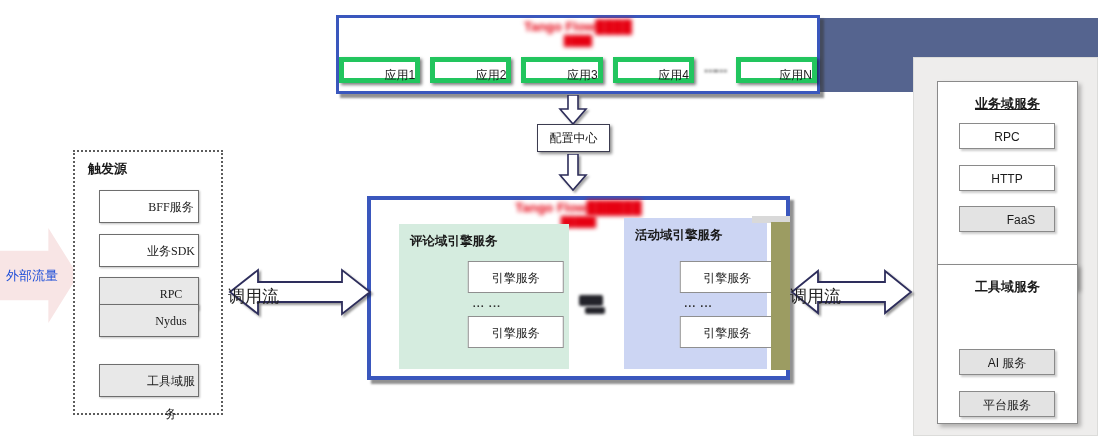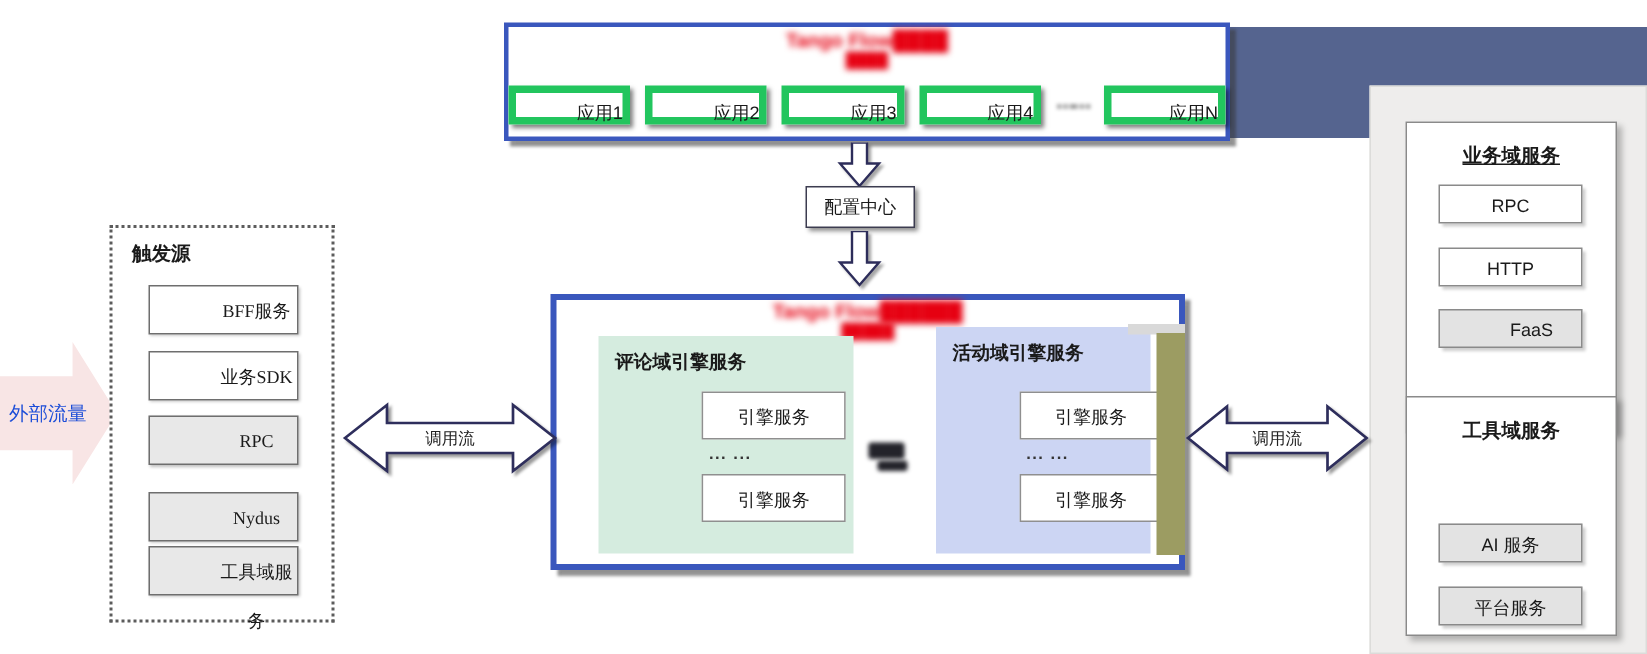--- a/index.html
+++ b/index.html
@@ -41,21 +41,21 @@
   
   .trigger-box{left:73px;top:150px;width:150px;height:265px;border:2px dotted #5c5c5c;background:#fff;z-index:3;box-sizing:border-box;font-family:Liberation Serif, serif;}
   .trigger-title{font-size:13px;font-weight:bold;position:absolute;left:13px;top:8px;}
   .trigger-item{position:absolute;left:24px;width:100px;height:33px;line-height:33px;text-align:center;font-size:12px;border:1px solid #6e6e6e;background:#fff;box-shadow:1px 1px 2px rgba(0,0,0,.25);box-sizing:border-box;padding-left:44px;}
   .trigger-item.shaded{background:#e8e8e8;}
   
   .ext-arrow{left:0;top:228px;width:78px;height:95px;background:#f8e5e5;clip-path:polygon(0 24%,62% 24%,62% 0,100% 50%,62% 100%,62% 76%,0 76%);z-index:2;}
   .ext-label{position:absolute;left:6px;top:39px;font-size:13px;color:#1d4ed8;white-space:nowrap;}
   
   .dbl-arrow{z-index:4;filter:drop-shadow(2px 2px 1px rgba(0,0,0,.4));}
-  .dbl-label{position:absolute;width:100%;text-align:center;top:19px;font-size:11px;color:#222;}
+  .dbl-label{position:absolute;width:100%;top:19px;font-size:17px;color:#222;}
 </style>
 </head>
 <body>
 
 <div id="canvas">
 
   <div class="abs slate-rect"></div>
 
   <div class="abs right-panel">
     <div class="panel-group" style="top:23px;height:208px;text-decoration:underline;">
@@ -117,21 +117,21 @@
 
     <div class="abs redacted-blob" style="left:208px;top:95px;width:24px;height:11px;"></div>
     <div class="abs redacted-blob" style="left:214px;top:107px;width:20px;height:7px;"></div>
   </div>
 
   <div class="abs trigger-box">
     <div class="trigger-title">触发源</div>
     <div class="trigger-item" style="top:38px;">BFF服务</div>
     <div class="trigger-item" style="top:82px;">业务SDK接入</div>
     <div class="trigger-item shaded" style="top:125px;">RPC</div>
-    <div class="trigger-item shaded" style="top:176px;">Nydus</div>
+    <div class="trigger-item shaded" style="top:152px;">Nydus</div>
     <div class="trigger-item shaded" style="top:212px;">工具域服务</div>
   </div>
 
   <div class="abs ext-arrow"></div>
   <div class="abs ext-label" style="left:6px;top:267px;z-index:3;">外部流量</div>
 
   <div class="abs" style="left:228px;top:266px;width:144px;height:52px;z-index:4;">
     <svg class="dbl-arrow" width="144" height="52" viewBox="0 0 144 52">
       <polygon points="2,26 30,4 30,16 114,16 114,4 142,26 114,48 114,36 30,36 30,48" fill="#ffffff" stroke="#2e2e5c" stroke-width="1.8"></polygon>
     </svg>

